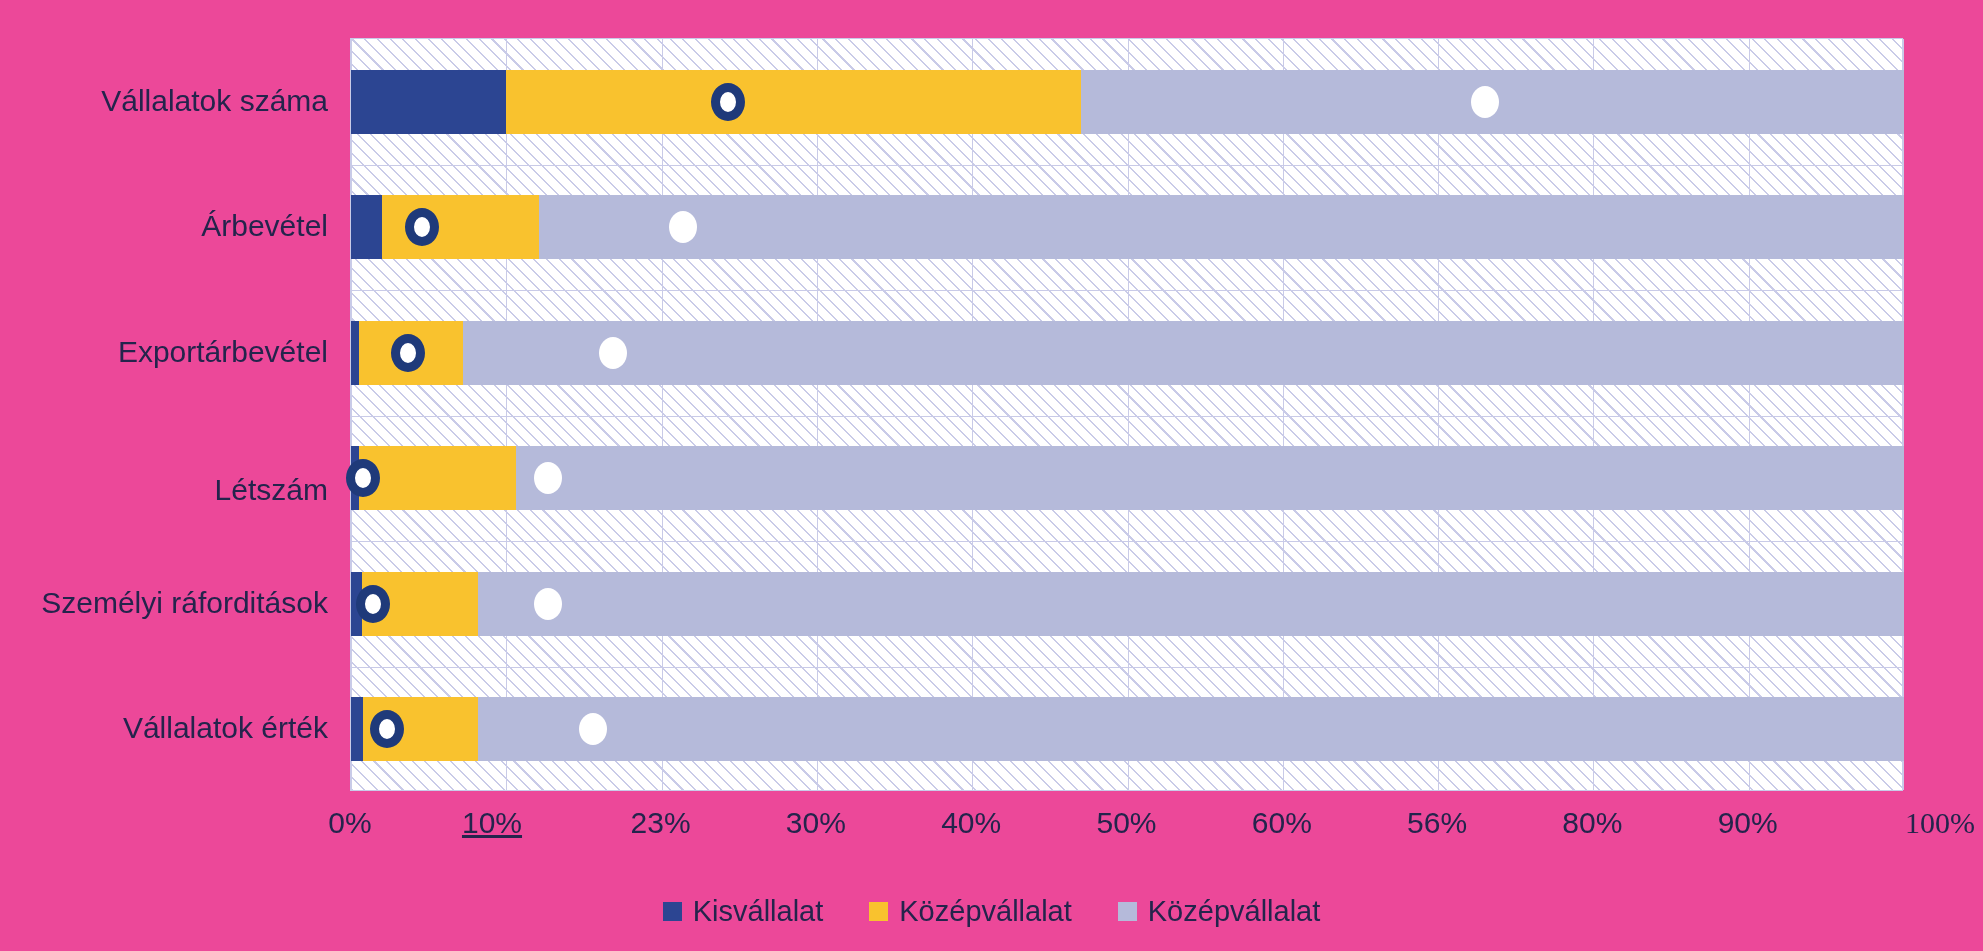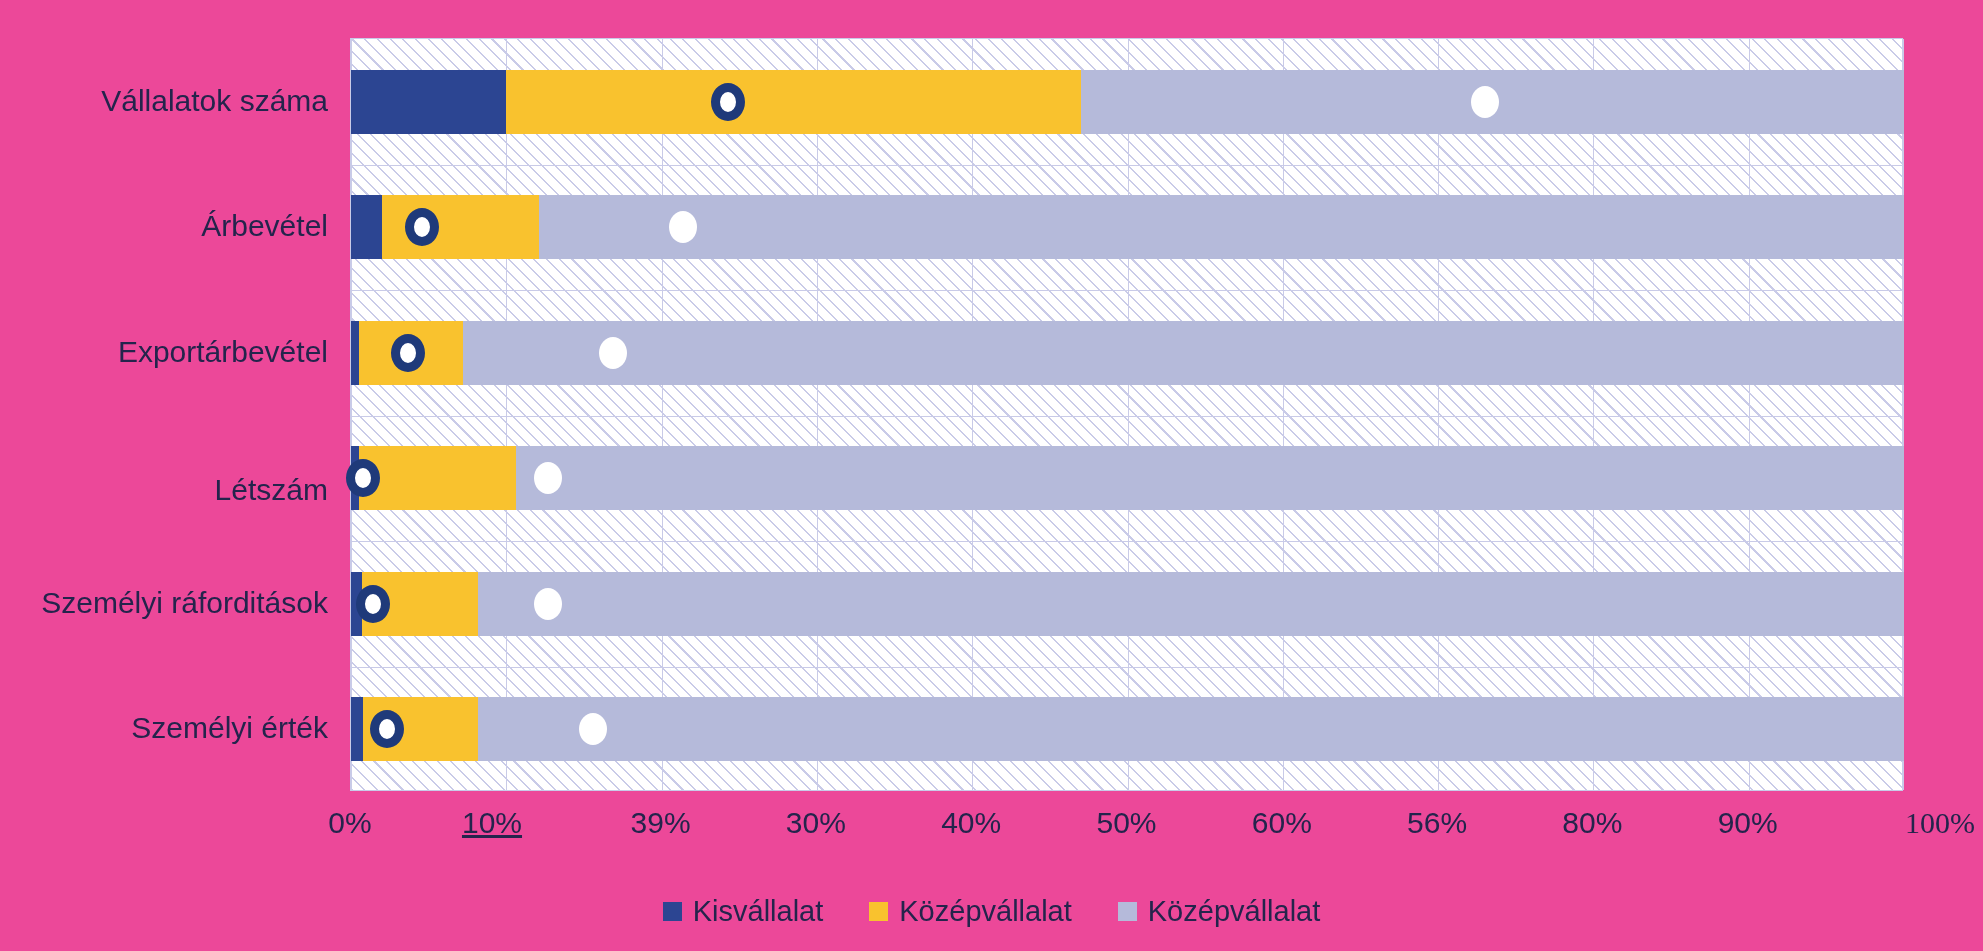--- a/index.html
+++ b/index.html
@@ -134,21 +134,21 @@
 <body>
 
 <div id="root">
 
   <div id="cat-labels">
       <div class="cat-label" style="top: 100.75px;">Vállalatok száma</div>
       <div class="cat-label" style="top: 226.25px;">Árbevétel</div>
       <div class="cat-label" style="top: 351.75px;">Exportárbevétel</div>
       <div class="cat-label" style="top: 477.25px; margin-top: 13px;">Létszám</div>
       <div class="cat-label" style="top: 602.75px;">Személyi ráforditások</div>
-      <div class="cat-label" style="top: 728.25px;">Személyi érték</div>
+      <div class="cat-label" style="top: 728.25px;">Vállalatok érték</div>
     </div>
 
   <div id="plot-area">
     <div id="gridlines">
         <div class="vgrid" style="left: 0px;"></div>
         <div class="vgrid" style="left: 155.3px;"></div>
         <div class="vgrid" style="left: 310.6px;"></div>
         <div class="vgrid" style="left: 465.9px;"></div>
         <div class="vgrid" style="left: 621.2px;"></div>
         <div class="vgrid" style="left: 776.5px;"></div>
@@ -207,21 +207,21 @@
         <div class="marker-dot" style="left: 262.457px; top: 313.75px; background: rgb(255, 255, 255);"></div>
         <div class="marker-dot" style="left: 197.231px; top: 439.25px; background: rgb(255, 255, 255);"></div>
         <div class="marker-dot" style="left: 197.231px; top: 564.75px; background: rgb(255, 255, 255);"></div>
         <div class="marker-dot" style="left: 242.268px; top: 690.25px; background: rgb(255, 255, 255);"></div>
       </div>
   </div>
 
   <div id="xticks">
       <div class="xtick" style="left: 350px;">0%</div>
       <div class="xtick" style="left: 492px; text-decoration: underline;">10%</div>
-      <div class="xtick" style="left: 660.6px;">39%</div>
+      <div class="xtick" style="left: 660.6px;">23%</div>
       <div class="xtick" style="left: 815.9px;">30%</div>
       <div class="xtick" style="left: 971.2px;">40%</div>
       <div class="xtick" style="left: 1126.5px;">50%</div>
       <div class="xtick" style="left: 1281.8px;">60%</div>
       <div class="xtick" style="left: 1437.1px;">56%</div>
       <div class="xtick" style="left: 1592.4px;">80%</div>
       <div class="xtick" style="left: 1747.7px;">90%</div>
       <div class="xtick" style="left: 1940px; font-family: Liberation Serif, serif;">100%</div>
     </div>
 

